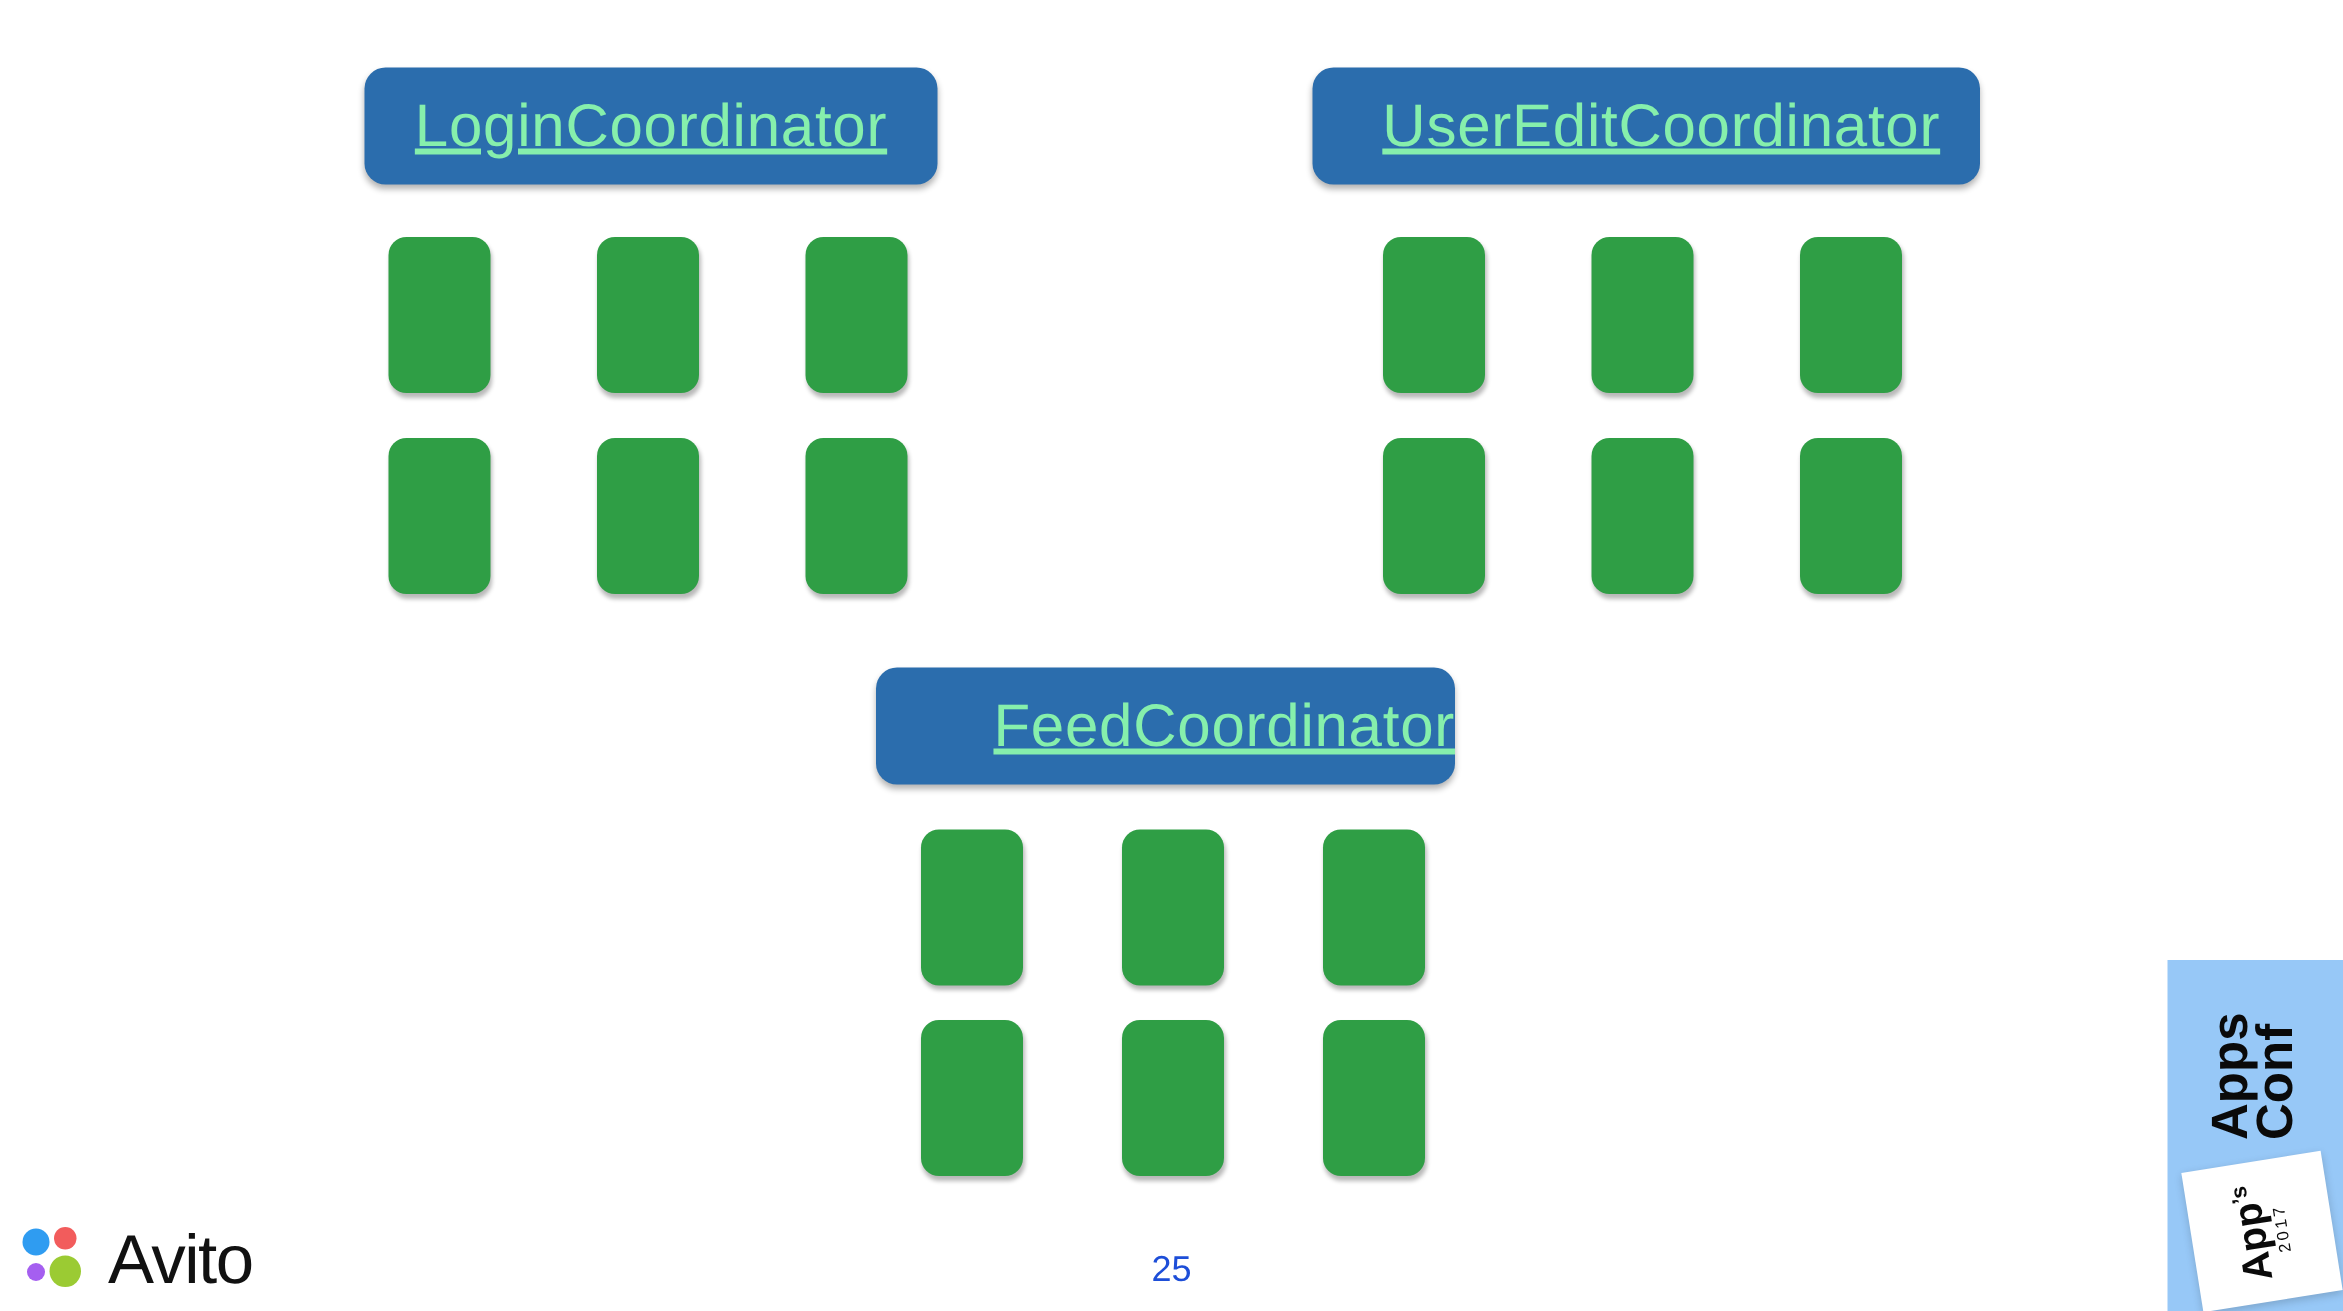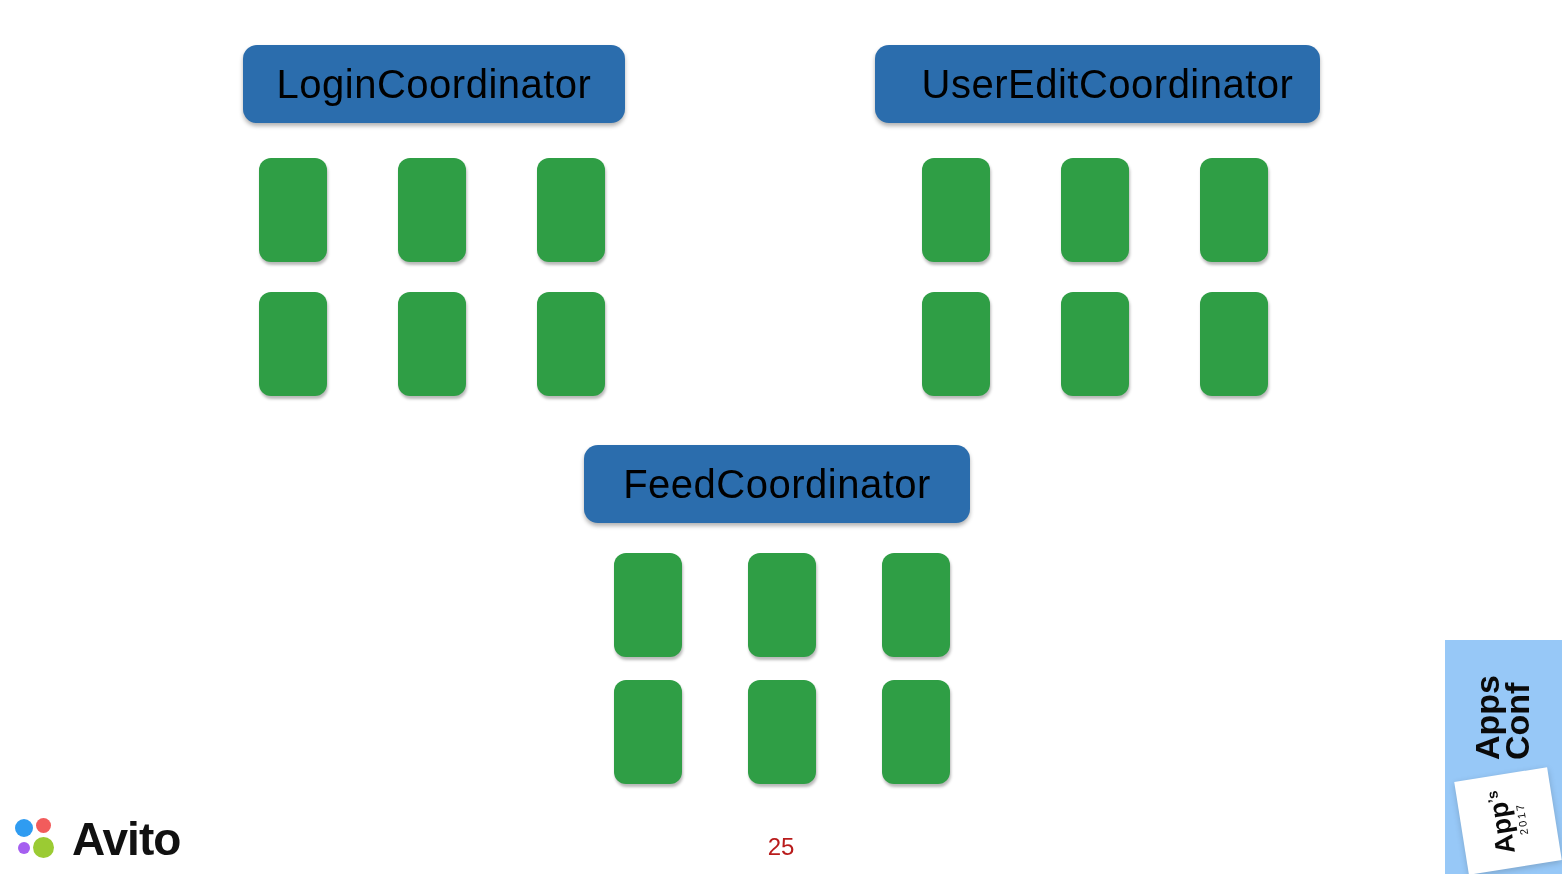--- a/index.html
+++ b/index.html
@@ -12,28 +12,29 @@
   }
   .slide { position: absolute; inset: 0; }
 
   
   .coordinator-header {
     position: absolute;
     background: var(--header-blue, #2b6dad);
     border-radius: 14px;
     box-shadow: 0 3px 4px rgba(0,0,0,0.30);
     display: flex; align-items: center; justify-content: center;
-    color: #000000;
+    color: #86efac;
     font-size: 40px;
     font-weight: 400;
     letter-spacing: 0.5px;
+    text-decoration: underline;
   }
   #group-login    .coordinator-header { left: 243px; top: 45px;  width: 382px; height: 78px; }
   #group-useredit .coordinator-header { left: 875px; top: 45px;  width: 445px; height: 78px; padding-left: 20px; }
-  #group-feed     .coordinator-header { left: 584px; top: 445px; width: 386px; height: 78px; }
+  #group-feed     .coordinator-header { left: 584px; top: 445px; width: 386px; height: 78px; justify-content: flex-end; }
 
   
   .block-grid { position: absolute; display: grid; }
   #group-login    .block-grid { left: 259px; top: 158px; grid-template-columns: repeat(3, 68px); column-gap: 71px; row-gap: 30px; }
   #group-useredit .block-grid { left: 922px; top: 158px; grid-template-columns: repeat(3, 68px); column-gap: 71px; row-gap: 30px; }
   #group-feed     .block-grid { left: 614px; top: 553px; grid-template-columns: repeat(3, 68px); column-gap: 66px; row-gap: 23px; }
   .screen-block {
     width: 68px; height: 104px;
     background: var(--block-green, #2f9e45);
     border-radius: 12px;
@@ -43,29 +44,29 @@
   
   .avito-logo { position: absolute; left: 15px; top: 810px; width: 180px; height: 62px; }
   .logo-dots { position: absolute; left: 0; top: 0; width: 55px; height: 60px; }
   .dot { position: absolute; border-radius: 50%; }
   .dot-blue   { left: 0px;  top: 9px;  width: 18px; height: 18px; background: var(--logo-blue,   #2f9cf1); }
   .dot-red    { left: 21px; top: 8px;  width: 15px; height: 15px; background: var(--logo-red,    #f25c5c); }
   .dot-purple { left: 3px;  top: 32px; width: 12px; height: 12px; background: var(--logo-purple, #a55ff0); }
   .dot-green  { left: 18px; top: 27px; width: 21px; height: 21px; background: var(--logo-green,  #9bcb33); }
   .avito-word {
     position: absolute; left: 57px; top: 6px;
-    font-size: 46px; font-weight: 700; line-height: 1;
+    font-size: 46px; font-weight: 400; line-height: 1;
     letter-spacing: -1px;
     color: var(--text-black, #111111);
   }
   .page-number {
     position: absolute; left: 0; right: 0; top: 833px;
     text-align: center;
     font-size: 24px;
-    color: #b91c1c;
+    color: #1d4ed8;
   }
 
   
   .conf-badge {
     position: absolute; left: 1445px; top: 640px;
     width: 117px; height: 234px;
     background: var(--badge-blue, #97c8f7);
   }
   .badge-title {
     position: absolute; left: 2px; top: 33px;

